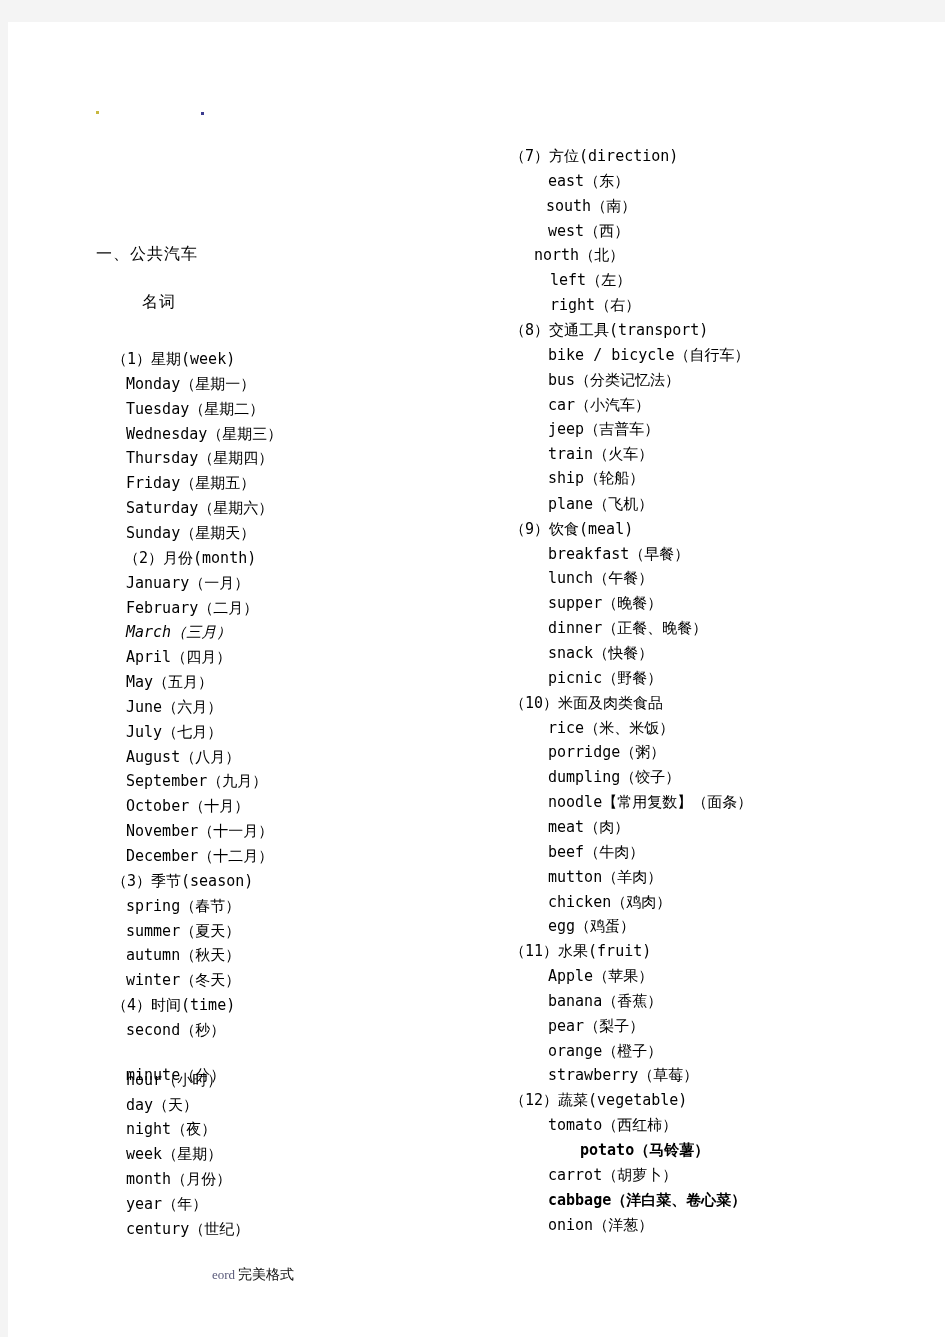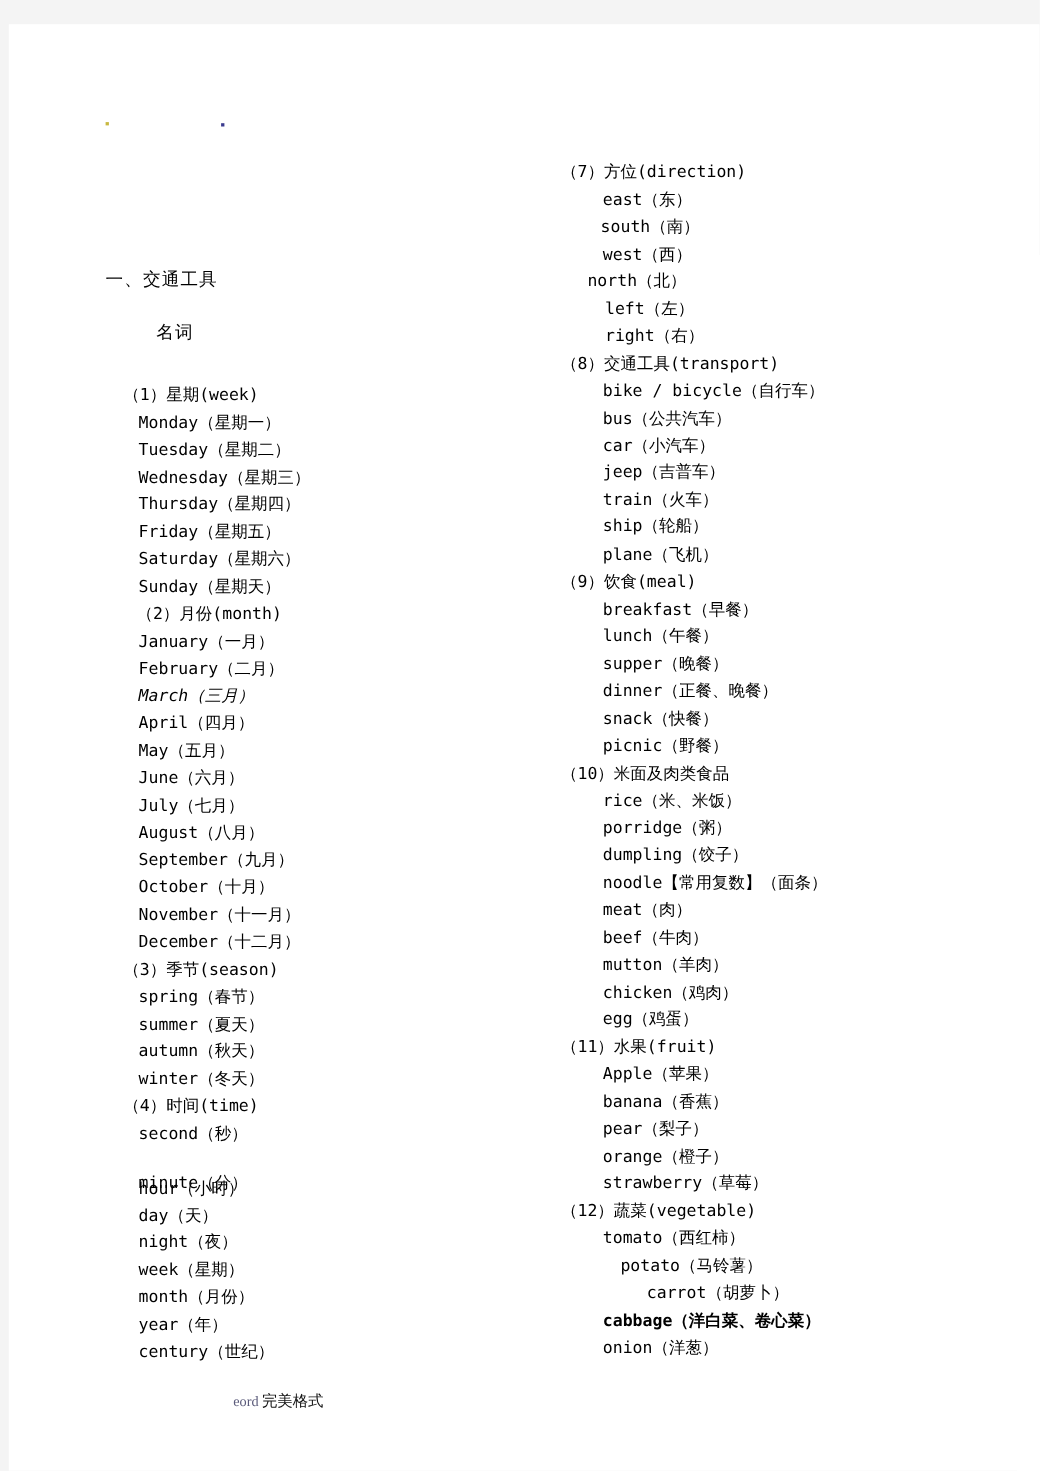--- a/index.html
+++ b/index.html
@@ -106,21 +106,21 @@
   }
 </style>
 </head>
 <body>
 
 <div id="page">
 
   <div class="artifact" id="artifact-left"></div>
   <div class="artifact" id="artifact-right"></div>
 
-  <div id="section-heading">一、交通工具</div>
+  <div id="section-heading">一、公共汽车</div>
   <div id="pos-heading">名词</div>
 
   <div class="column" id="col-left">
       <div class="entry group-head" style="left: 104px; top: 330px;"><span class="cn">（</span>1<span class="cn">）星期</span>(week)</div>
       <div class="entry" style="left: 118px; top: 354.85px;">Monday<span class="cn">（星期一）</span></div>
       <div class="entry" style="left: 118px; top: 379.7px;">Tuesday<span class="cn">（星期二）</span></div>
       <div class="entry" style="left: 118px; top: 404.55px;">Wednesday<span class="cn">（星期三）</span></div>
       <div class="entry" style="left: 118px; top: 429.4px;">Thursday<span class="cn">（星期四）</span></div>
       <div class="entry" style="left: 118px; top: 454.25px;">Friday<span class="cn">（星期五）</span></div>
       <div class="entry" style="left: 118px; top: 479.1px;">Saturday<span class="cn">（星期六）</span></div>
@@ -157,21 +157,21 @@
   <div class="column" id="col-right">
       <div class="entry group-head" style="left: 502px; top: 127px;"><span class="cn">（</span>7<span class="cn">）方位</span>(direction)</div>
       <div class="entry" style="left: 540px; top: 151.85px;">east<span class="cn">（东）</span></div>
       <div class="entry" style="left: 538px; top: 176.7px;">south<span class="cn">（南）</span></div>
       <div class="entry" style="left: 540px; top: 201.55px;">west<span class="cn">（西）</span></div>
       <div class="entry" style="left: 526px; top: 226.4px;">north<span class="cn">（北）</span></div>
       <div class="entry" style="left: 542px; top: 251.25px;">left<span class="cn">（左）</span></div>
       <div class="entry" style="left: 542px; top: 276.1px;">right<span class="cn">（右）</span></div>
       <div class="entry group-head" style="left: 502px; top: 300.95px;"><span class="cn">（</span>8<span class="cn">）交通工具</span>(transport)</div>
       <div class="entry" style="left: 540px; top: 325.8px;">bike / bicycle<span class="cn">（自行车）</span></div>
-      <div class="entry" style="left: 540px; top: 350.65px;">bus<span class="cn">（公共汽车）</span></div>
+      <div class="entry" style="left: 540px; top: 350.65px;">bus<span class="cn">（分类记忆法）</span></div>
       <div class="entry" style="left: 540px; top: 375.5px;">car<span class="cn">（小汽车）</span></div>
       <div class="entry" style="left: 540px; top: 400.35px;">jeep<span class="cn">（吉普车）</span></div>
       <div class="entry" style="left: 540px; top: 425.2px;">train<span class="cn">（火车）</span></div>
       <div class="entry" style="left: 540px; top: 449px;">ship<span class="cn">（轮船）</span></div>
       <div class="entry" style="left: 540px; top: 474.9px;">plane<span class="cn">（飞机）</span></div>
       <div class="entry group-head" style="left: 502px; top: 499.75px;"><span class="cn">（</span>9<span class="cn">）饮食</span>(meal)</div>
       <div class="entry" style="left: 540px; top: 524.6px;">breakfast<span class="cn">（早餐）</span></div>
       <div class="entry" style="left: 540px; top: 549.45px;">lunch<span class="cn">（午餐）</span></div>
       <div class="entry" style="left: 540px; top: 574.3px;">supper<span class="cn">（晚餐）</span></div>
       <div class="entry" style="left: 540px; top: 599.15px;">dinner<span class="cn">（正餐、晚餐）</span></div>
@@ -188,22 +188,22 @@
       <div class="entry" style="left: 540px; top: 872.5px;">chicken<span class="cn">（鸡肉）</span></div>
       <div class="entry" style="left: 540px; top: 897.35px;">egg<span class="cn">（鸡蛋）</span></div>
       <div class="entry group-head" style="left: 502px; top: 922.2px;"><span class="cn">（</span>11<span class="cn">）水果</span>(fruit)</div>
       <div class="entry" style="left: 540px; top: 947.05px;">Apple<span class="cn">（苹果）</span></div>
       <div class="entry" style="left: 540px; top: 971.9px;">banana<span class="cn">（香蕉）</span></div>
       <div class="entry" style="left: 540px; top: 996.75px;">pear<span class="cn">（梨子）</span></div>
       <div class="entry" style="left: 540px; top: 1021.6px;">orange<span class="cn">（橙子）</span></div>
       <div class="entry" style="left: 540px; top: 1046.45px;">strawberry<span class="cn">（草莓）</span></div>
       <div class="entry group-head" style="left: 502px; top: 1071.3px;"><span class="cn">（</span>12<span class="cn">）蔬菜</span>(vegetable)</div>
       <div class="entry" style="left: 540px; top: 1096.15px;">tomato<span class="cn">（西红柿）</span></div>
-      <div class="entry" style="left: 556px; top: 1121px;">potato<span class="cn">（马铃薯）</span></div>
-      <div class="entry" style="left: 540px; top: 1145.85px; margin-left: 40px;">carrot<span class="cn">（胡萝卜）</span></div>
+      <div class="entry" style="left: 572px; top: 1121px; font-weight: bold;">potato<span class="cn">（马铃薯）</span></div>
+      <div class="entry" style="left: 540px; top: 1145.85px;">carrot<span class="cn">（胡萝卜）</span></div>
       <div class="entry" style="left: 540px; top: 1170.7px; font-weight: bold;">cabbage<span class="cn">（洋白菜、卷心菜）</span></div>
       <div class="entry" style="left: 540px; top: 1195.55px;">onion<span class="cn">（洋葱）</span></div>
     </div>
 
   <div id="footer">
     <span id="footer-mark">eord</span><span id="footer-text">完美格式</span>
   </div>
 
 </div>
 

